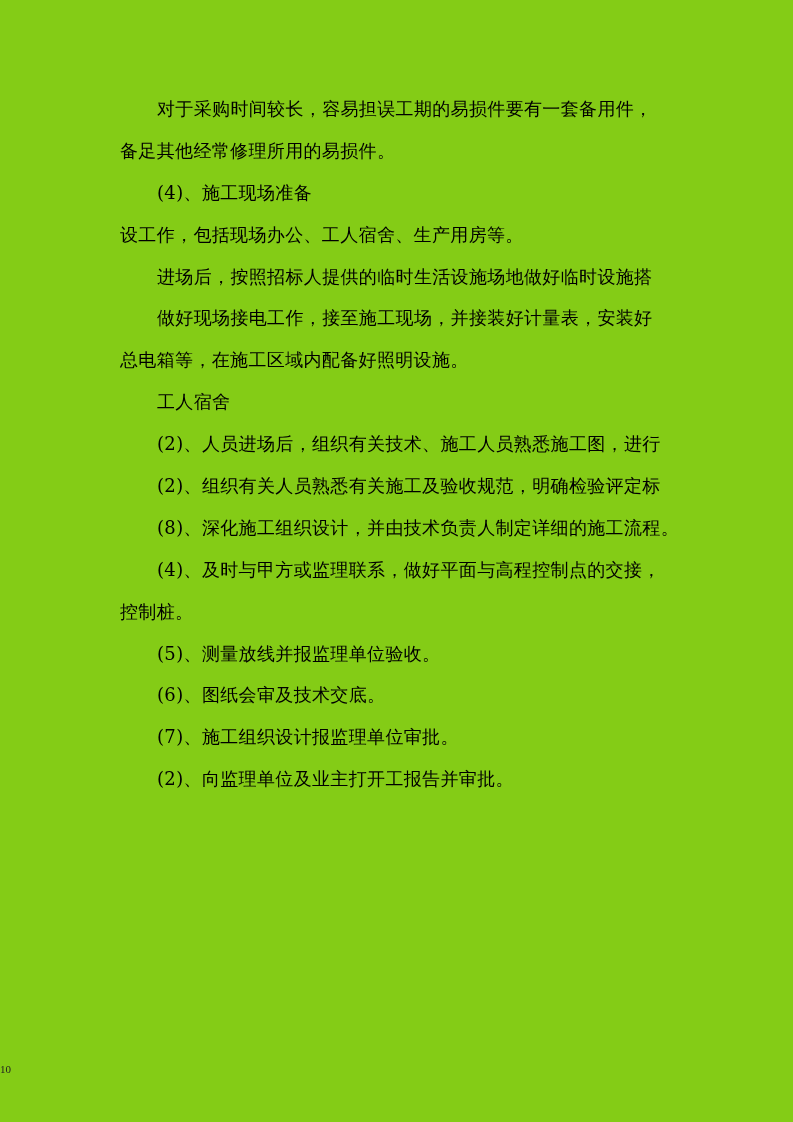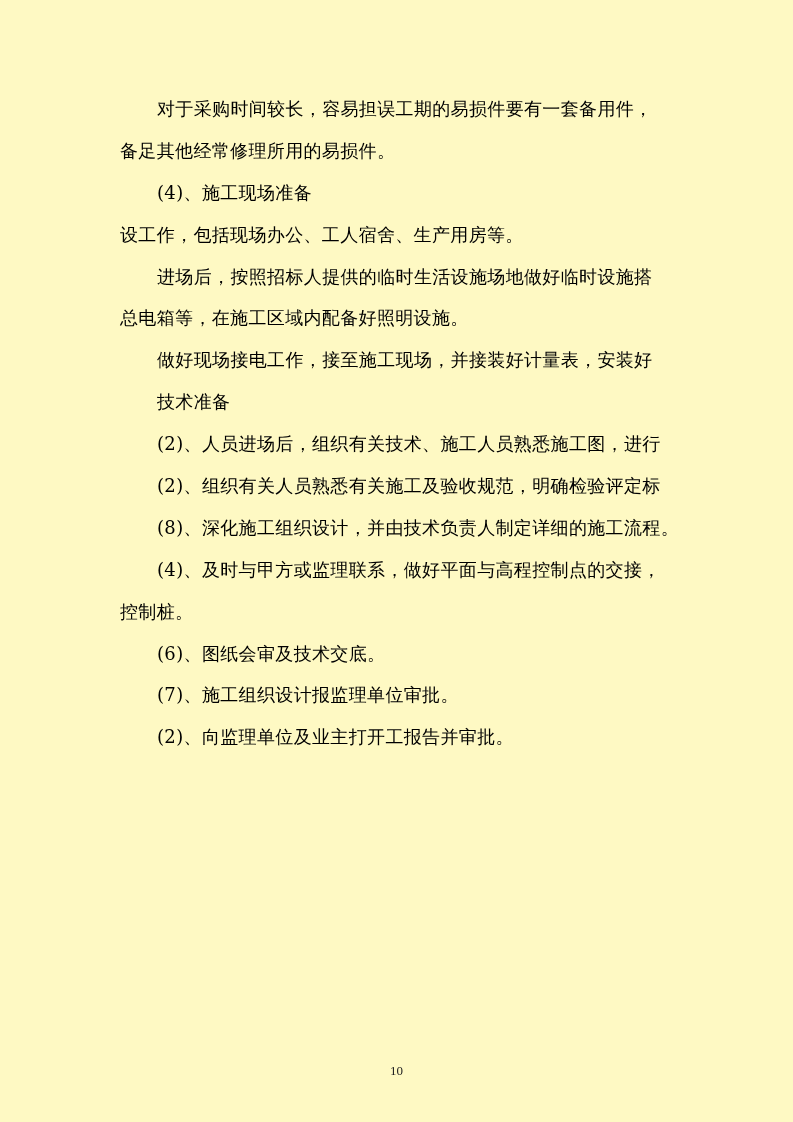--- a/index.html
+++ b/index.html
@@ -14,21 +14,21 @@
       overflow: hidden;
       font-family: "DejaVu Serif", "Liberation Serif", serif;
       color: #000000;
     }
     .page {
       position: absolute;
       left: 0;
       top: 0;
       width: 793px;
       height: 1122px;
-      background: #fef9c3;
+      background: #84cc16;
     }
     .body-text {
       position: absolute;
       left: 120px;
       top: 88px;
       width: 552px;
     }
     .line {
       height: 41.9px;
       line-height: 41.9px;
@@ -37,43 +37,43 @@
       letter-spacing: 0.35px;
     }
     .indent {
       padding-left: 37px;
     }
     .page-number {
       position: absolute;
       left: 0;
       width: 793px;
       top: 1063px;
-      text-align: center;
-      font-size: 13px;
+      font-size: 11px;
       font-family: "Liberation Serif", "DejaVu Serif", serif;
       color: #222222;
     }
   </style>
 </head>
 <body>
 
 <div class="page">
   <div class="body-text">
     <div class="line indent">对于采购时间较长，容易担误工期的易损件要有一套备用件，</div>
     <div class="line">备足其他经常修理所用的易损件。</div>
     <div class="line indent">(4)、施工现场准备</div>
     <div class="line">设工作，包括现场办公、工人宿舍、生产用房等。</div>
     <div class="line indent">进场后，按照招标人提供的临时生活设施场地做好临时设施搭</div>
+    <div class="line indent">做好现场接电工作，接至施工现场，并接装好计量表，安装好</div>
     <div class="line">总电箱等，在施工区域内配备好照明设施。</div>
-    <div class="line indent">做好现场接电工作，接至施工现场，并接装好计量表，安装好</div>
-    <div class="line indent">技术准备</div>
+    <div class="line indent">工人宿舍</div>
     <div class="line indent">(2)、人员进场后，组织有关技术、施工人员熟悉施工图，进行</div>
     <div class="line indent">(2)、组织有关人员熟悉有关施工及验收规范，明确检验评定标</div>
     <div class="line indent">(8)、深化施工组织设计，并由技术负责人制定详细的施工流程。</div>
     <div class="line indent">(4)、及时与甲方或监理联系，做好平面与高程控制点的交接，</div>
     <div class="line">控制桩。</div>
+    <div class="line indent">(5)、测量放线并报监理单位验收。</div>
     <div class="line indent">(6)、图纸会审及技术交底。</div>
     <div class="line indent">(7)、施工组织设计报监理单位审批。</div>
     <div class="line indent">(2)、向监理单位及业主打开工报告并审批。</div>
   </div>
 
   <div class="page-number">10</div>
 </div>
 
 </body></html>

